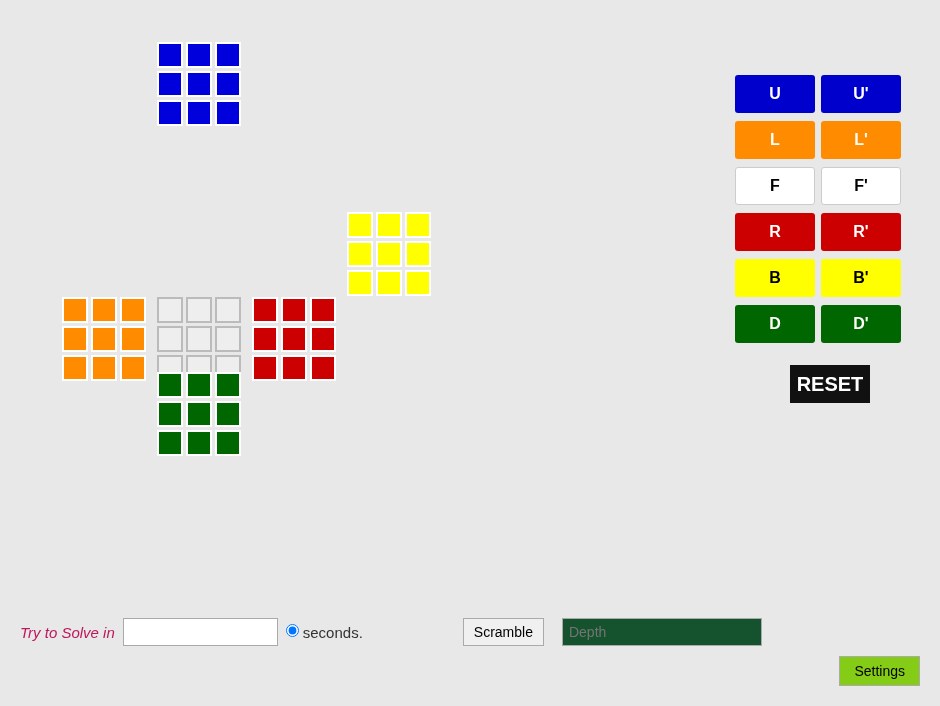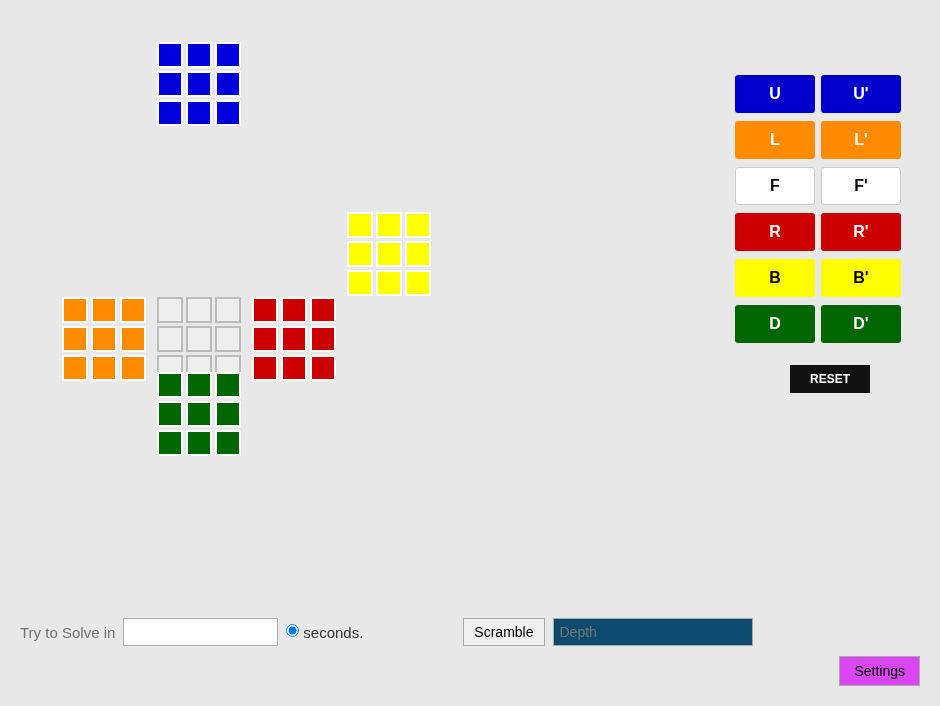--- a/index.html
+++ b/index.html
@@ -97,25 +97,25 @@
 
     .btn-blue { background: #0000CC; color: white; }
     .btn-orange { background: #FF8C00; color: white; }
     .btn-white { background: white; color: black; border: 1px solid #ccc; }
     .btn-red { background: #CC0000; color: white; }
     .btn-yellow { background: #FFFF00; color: black; }
     .btn-green { background: #006600; color: white; }
 
     .reset-btn {
       width: 80px;
-      height: 28px;
+      height: 38px;
       background: #111;
       color: white;
       border: none;
-      font-size: 12px;
+      font-size: 20px;
       font-weight: bold;
       cursor: pointer;
       margin: 6px auto 4px;
       display: block;
     }
 
     
     .bottom-section {
       position: absolute;
       bottom: 60px;
@@ -133,21 +133,22 @@
     }
 
     .solve-row {
       display: flex;
       align-items: center;
       gap: 8px;
     }
 
     .solve-label {
       font-size: 15px;
-      color: #737373;
+      color: #be185d;
+      font-style: italic;
     }
 
     .solve-input {
       width: 155px;
       height: 28px;
       border: 1px solid #aaa;
       background: white;
       font-size: 14px;
       padding: 2px 4px;
     }
@@ -156,51 +157,51 @@
       display: flex;
       align-items: flex-start;
       gap: 4px;
       font-size: 15px;
       color: #333;
     }
 
     .scramble-group {
       display: flex;
       align-items: center;
-      gap: 8px;
+      gap: 18px;
       margin-left: 80px;
     }
 
     .scramble-btn {
       height: 28px;
       padding: 0 10px;
       border: 1px solid #aaa;
       background: #f0f0f0;
       font-size: 14px;
       cursor: pointer;
     }
 
     .depth-input {
       width: 200px;
       height: 28px;
       border: 1px solid #aaa;
-      background: #0c4a6e;
+      background: #14532d;
       font-size: 14px;
       padding: 2px 6px;
       color: #999;
     }
 
     .settings-btn {
       position: absolute;
       bottom: 20px;
       right: 20px;
       height: 30px;
       padding: 0 14px;
       border: 1px solid #aaa;
-      background: #d946ef;
+      background: #84cc16;
       font-size: 14px;
       cursor: pointer;
     }
   </style>
 </head>
 <body>
 
 <div class="main-container">
 
   <div class="cube-section">

